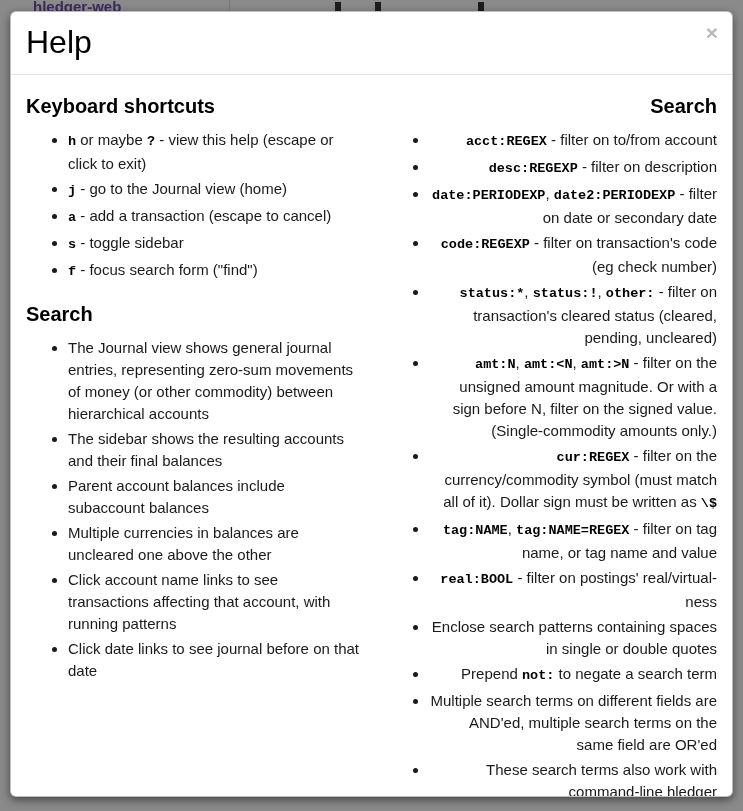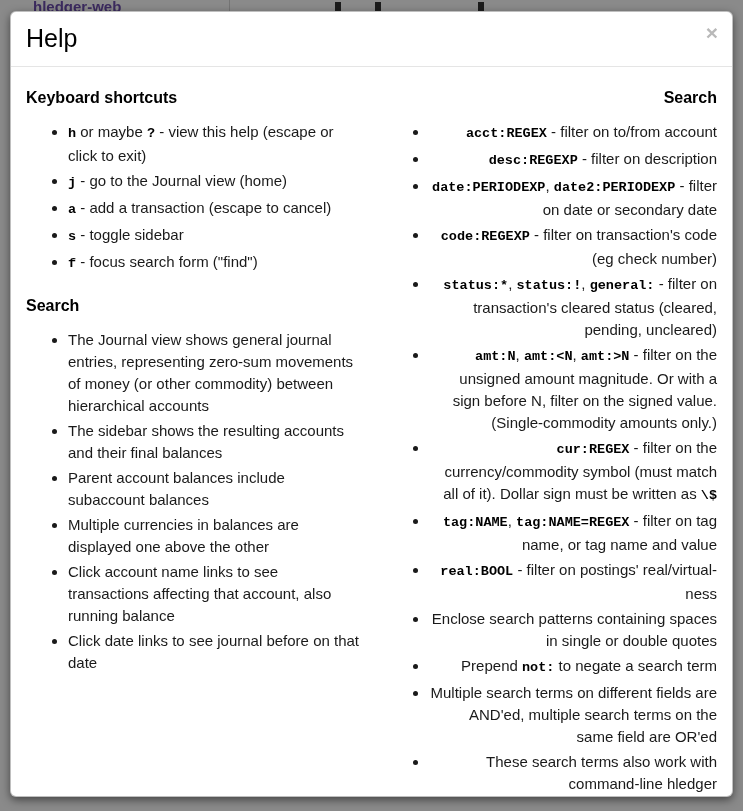--- a/index.html
+++ b/index.html
@@ -40,40 +40,40 @@
     border-radius: 6px;
     box-shadow: 0 3px 9px rgba(0,0,0,0.5);
     overflow: hidden;
   }
   .modal-header {
     position: relative;
     padding: 11px 15px 13px 15px;
     border-bottom: 1px solid #e5e5e5;
   }
   .modal-title {
-    font-size: 25px; font-weight: 400; color: #000;
+    font-size: 32px; font-weight: 400; color: #000;
     line-height: 1.2;
   }
   .close-button {
     position: absolute; top: 10px; right: 14px;
     background: none; border: none;
     font-size: 21px; font-weight: bold;
     color: #b9b9b9; cursor: pointer;
     font-family: "Liberation Sans", sans-serif;
     line-height: 1;
   }
   .modal-body {
     padding: 20px 15px 20px 15px;
     display: flex;
   }
   .help-col { font-size: 15px; color: #1a1a1a; line-height: 22px; }
   .col-left  { width: 347px; padding-right: 10px; }
   .col-right { width: 346px; padding-left: 15px; text-align: right; }
   .section-heading {
-    font-size: 16px; font-weight: bold; color: #000;
+    font-size: 20px; font-weight: bold; color: #000;
     margin: 20px 0 10px 0;
   }
   .help-col .section-heading:first-child { margin-top: 0; }
   .help-list { margin: 12px 0 10px 0; padding-left: 42px; list-style: disc; }
   .help-list li { margin-bottom: 3px; }
   code {
     font-family: "Liberation Mono", monospace;
     font-weight: bold;
     font-size: 13.5px;
     color: #000;
@@ -106,33 +106,33 @@
           <li><code>j</code> - go to the Journal view (home)</li>
           <li><code>a</code> - add a transaction (escape to cancel)</li>
           <li><code>s</code> - toggle sidebar</li>
           <li><code>f</code> - focus search form ("find")</li>
         </ul>
         <h4 class="section-heading">Search</h4>
         <ul class="help-list">
           <li>The Journal view shows general journal entries, representing zero-sum movements of money (or other commodity) between hierarchical accounts</li>
           <li>The sidebar shows the resulting accounts and their final balances</li>
           <li>Parent account balances include subaccount balances</li>
-          <li>Multiple currencies in balances are displayed one above the other</li>
-          <li>Click account name links to see transactions affecting that account, also running balance</li>
+          <li>Multiple currencies in balances are uncleared one above the other</li>
+          <li>Click account name links to see transactions affecting that account, with running patterns</li>
           <li>Click date links to see journal before on that date</li>
         </ul>
       </div>
     <div class="help-col col-right">
         <h4 class="section-heading">Search</h4>
         <ul class="help-list">
           <li><code>acct:REGEX</code> - filter on to/from account</li>
           <li><code>desc:REGEXP</code> - filter on description</li>
           <li><code>date:PERIODEXP</code>, <code>date2:PERIODEXP</code> - filter on date or secondary date</li>
           <li><code>code:REGEXP</code> - filter on transaction's code (eg check number)</li>
-          <li><code>status:*</code>, <code>status:!</code>, <code>general:</code> - filter on transaction's cleared status (cleared, pending, uncleared)</li>
+          <li><code>status:*</code>, <code>status:!</code>, <code>other:</code> - filter on transaction's cleared status (cleared, pending, uncleared)</li>
           <li><code>amt:N</code>, <code>amt:&lt;N</code>, <code>amt:&gt;N</code> - filter on the unsigned amount magnitude. Or with a sign before N, filter on the signed value. (Single-commodity amounts only.)</li>
           <li><code>cur:REGEX</code> - filter on the currency/commodity symbol (must match all of it). Dollar sign must be written as <code>\$</code></li>
           <li><code>tag:NAME</code>, <code>tag:NAME=REGEX</code> - filter on tag name, or tag name and value</li>
           <li><code>real:BOOL</code> - filter on postings' real/virtual-ness</li>
           <li>Enclose search patterns containing spaces in single or double quotes</li>
           <li>Prepend <code>not:</code> to negate a search term</li>
           <li>Multiple search terms on different fields are AND'ed, multiple search terms on the same field are OR'ed</li>
           <li>These search terms also work with command-line hledger</li>
         </ul>
       </div>

